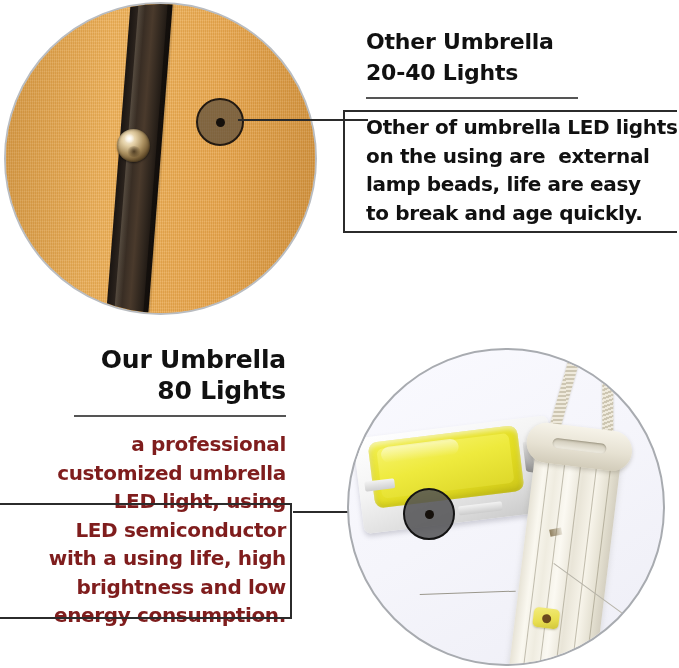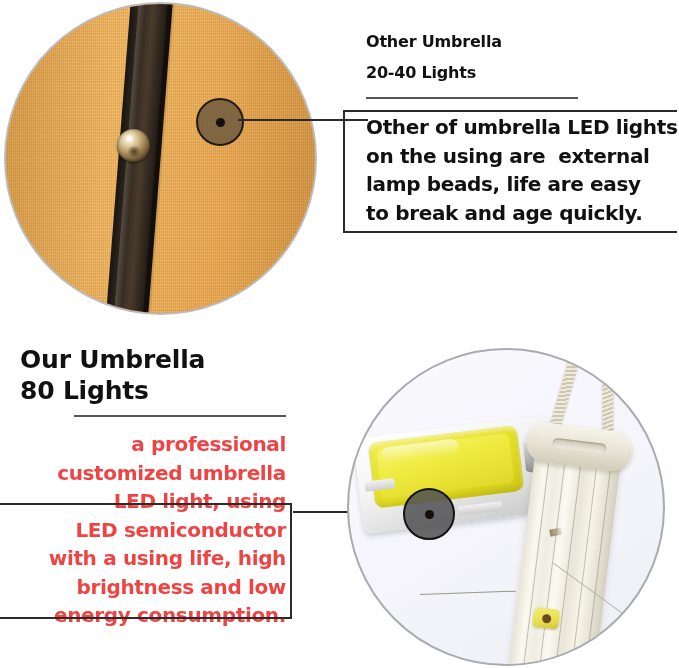--- a/index.html
+++ b/index.html
@@ -217,42 +217,42 @@
   .thin-callout{
     position:absolute;left:205px;top:213px;width:96px;height:1px;
     background:#b6b3a8;transform:rotate(36deg);transform-origin:0 0;
   }
 
   
   .txt-block{position:absolute;}
 
   #block-top{left:366px;top:26px;width:306px;}
   #block-top .heading{
-    font-size:16px;line-height:31px;font-weight:bold;color:#111111;
+    font-size:22px;line-height:31px;font-weight:bold;color:#111111;
     letter-spacing:-.2px;text-align:left;
   }
   #block-top .rule{
     margin-top:9px;width:212px;height:2px;background:#555555;
   }
   #block-top .body{
     margin-top:14px;font-size:20px;line-height:28.5px;font-weight:bold;
     color:#111111;letter-spacing:-.35px;text-align:left;
   }
 
   #block-bot{left:20px;top:344px;width:266px;}
   #block-bot .heading{
     font-size:25px;line-height:31px;font-weight:bold;color:#111111;
-    letter-spacing:-.2px;
+    letter-spacing:-.2px;text-align:right;
   }
   #block-bot .rule{
     margin-top:9px;margin-left:auto;width:212px;height:2px;background:#555555;
   }
   #block-bot .body{
     margin-top:13px;font-size:20px;line-height:28.5px;font-weight:bold;
-    color:#ef4444;letter-spacing:-.35px;text-align:right;
+    color:#7f1d1d;letter-spacing:-.35px;text-align:right;
   }
   .line{display:block;white-space:pre;}
 </style>
 </head>
 <body>
 
 <div class="stage">
 
   <div class="circle-top">
     <div class="fabric"></div>

